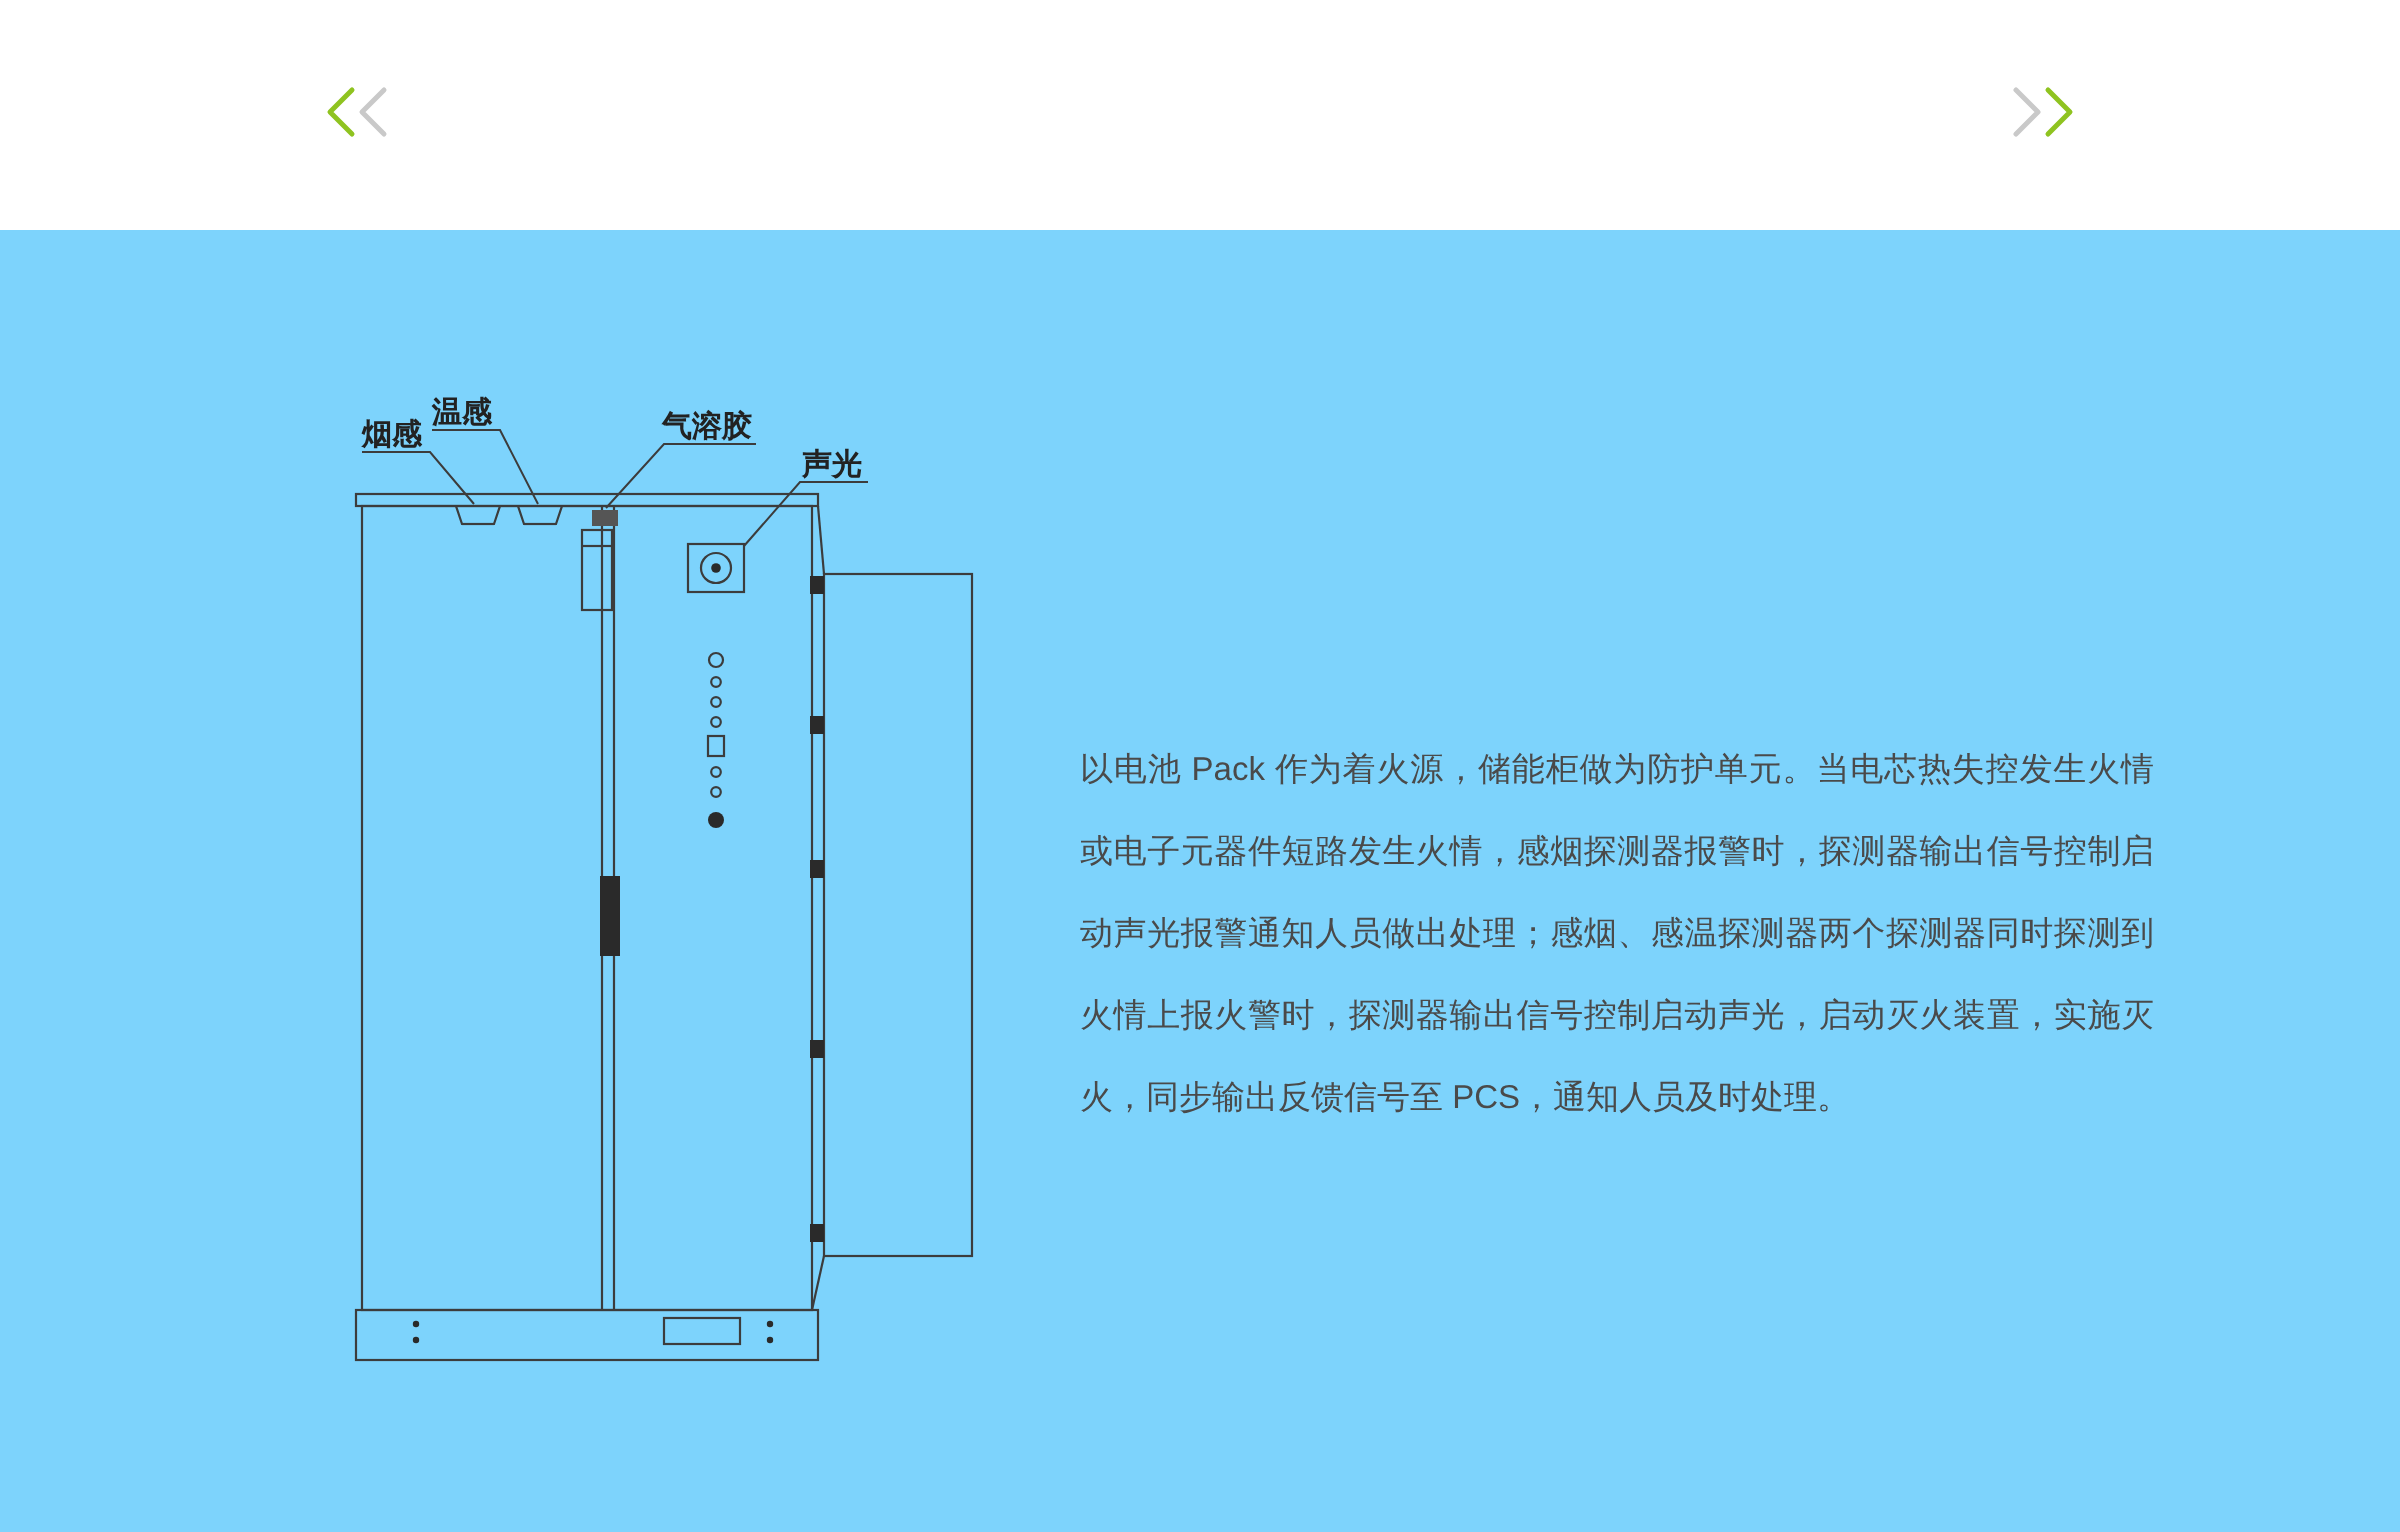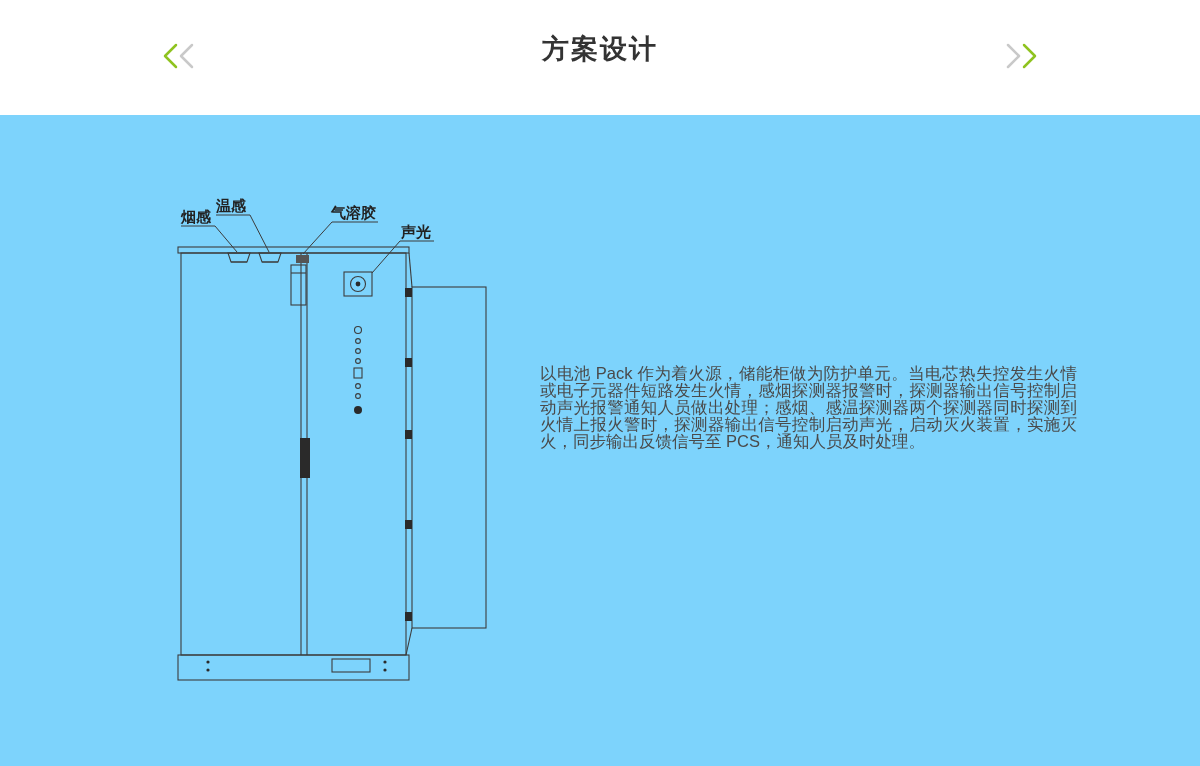--- a/index.html
+++ b/index.html
@@ -54,32 +54,31 @@
   .diagram-label {
     font-family: "Liberation Serif", serif;
     font-size: 15px;
     font-weight: 600;
     fill: #222222;
   }
   .description {
     position: absolute; left: 540px; top: 250px; 
     width: 537px;
     font-size: 16.5px;
-    line-height: 17px;
+    line-height: 41px;
     text-align: justify;
     color: #4a4a4a;
   }
 </style>
 </head>
 <body>
 
 <div class="page">
 
   <div class="header">
-    <div class="page-title">方案设计</div>
 
     <svg class="nav-chevrons nav-prev" viewBox="0 0 40 30" aria-label="previous">
       <polyline points="14,3 3,14 14,25" fill="none" stroke="#8fc320" stroke-width="2.5" stroke-linecap="round" stroke-linejoin="round"></polyline>
       <polyline points="30,3 19,14 30,25" fill="none" stroke="#c9c9c9" stroke-width="2.5" stroke-linecap="round" stroke-linejoin="round"></polyline>
     </svg>
 
     <svg class="nav-chevrons nav-next" viewBox="0 0 40 30" aria-label="next">
       <polyline points="10,3 21,14 10,25" fill="none" stroke="#c9c9c9" stroke-width="2.5" stroke-linecap="round" stroke-linejoin="round"></polyline>
       <polyline points="26,3 37,14 26,25" fill="none" stroke="#8fc320" stroke-width="2.5" stroke-linecap="round" stroke-linejoin="round"></polyline>
     </svg>

